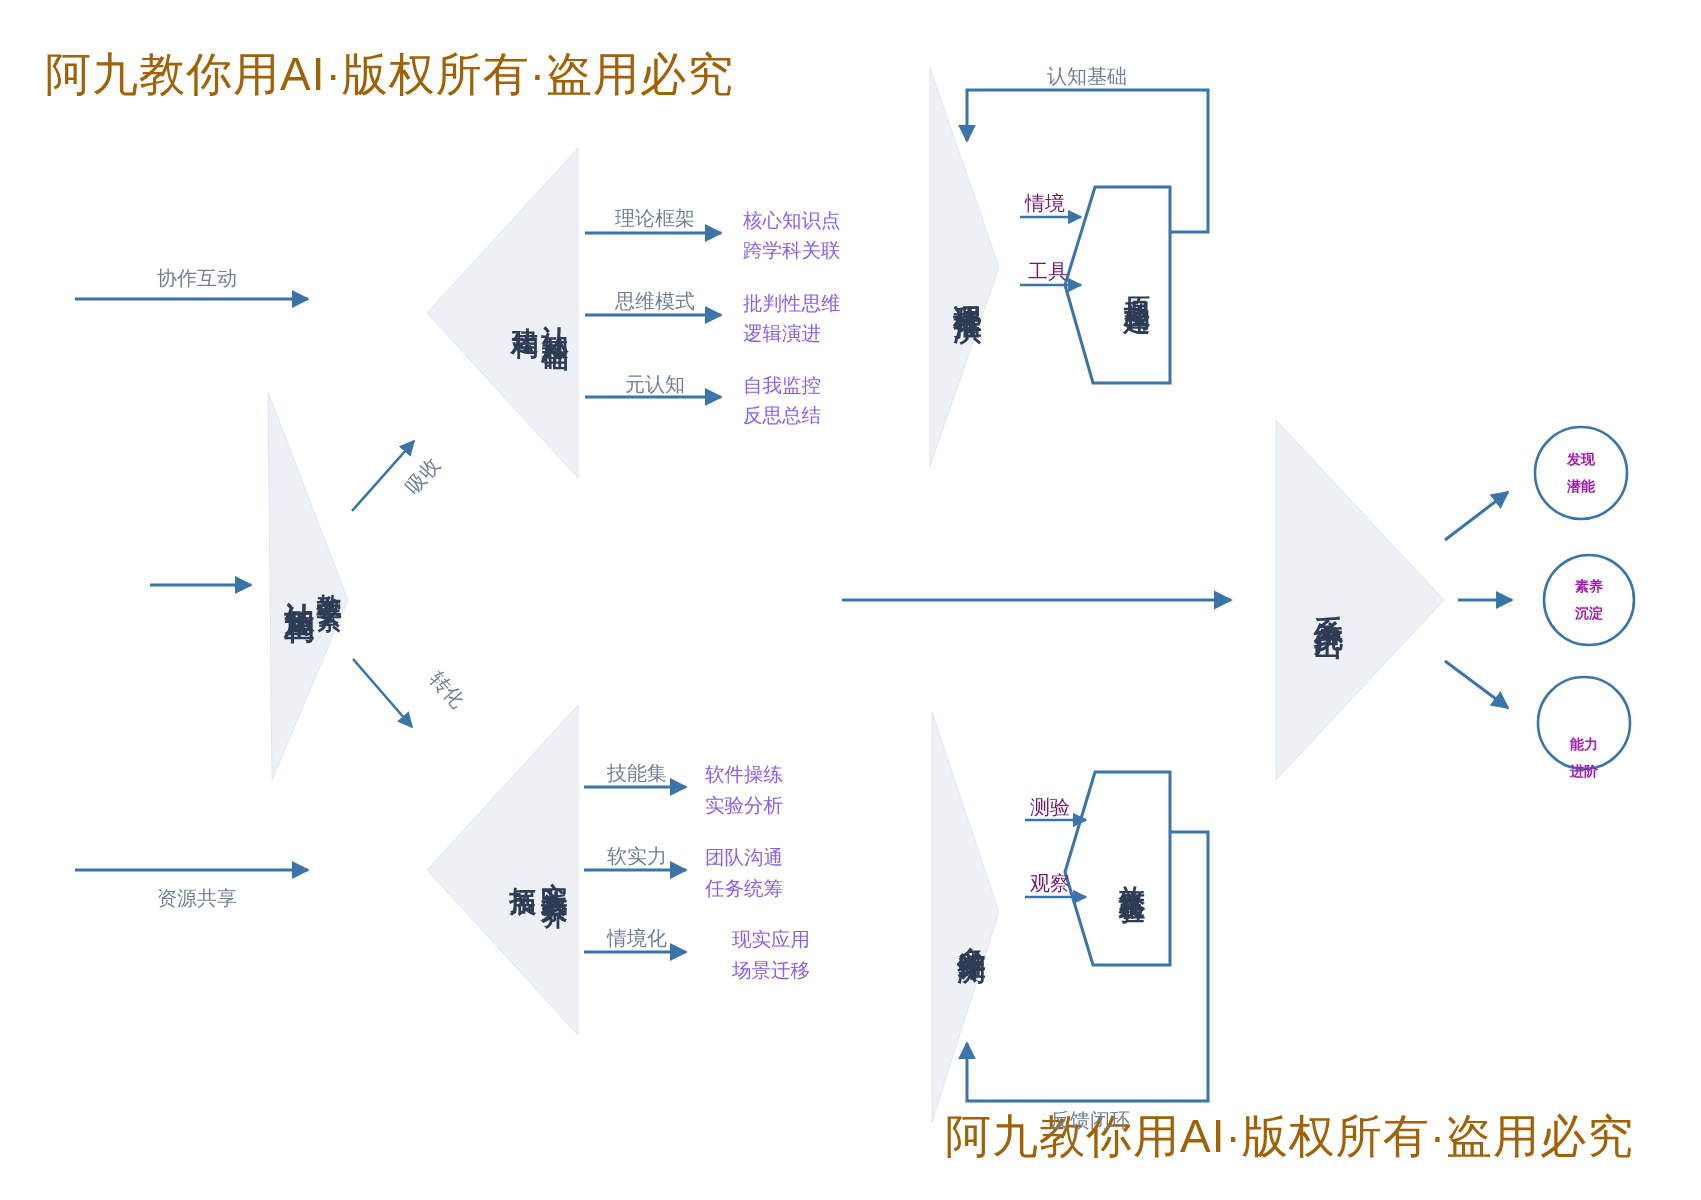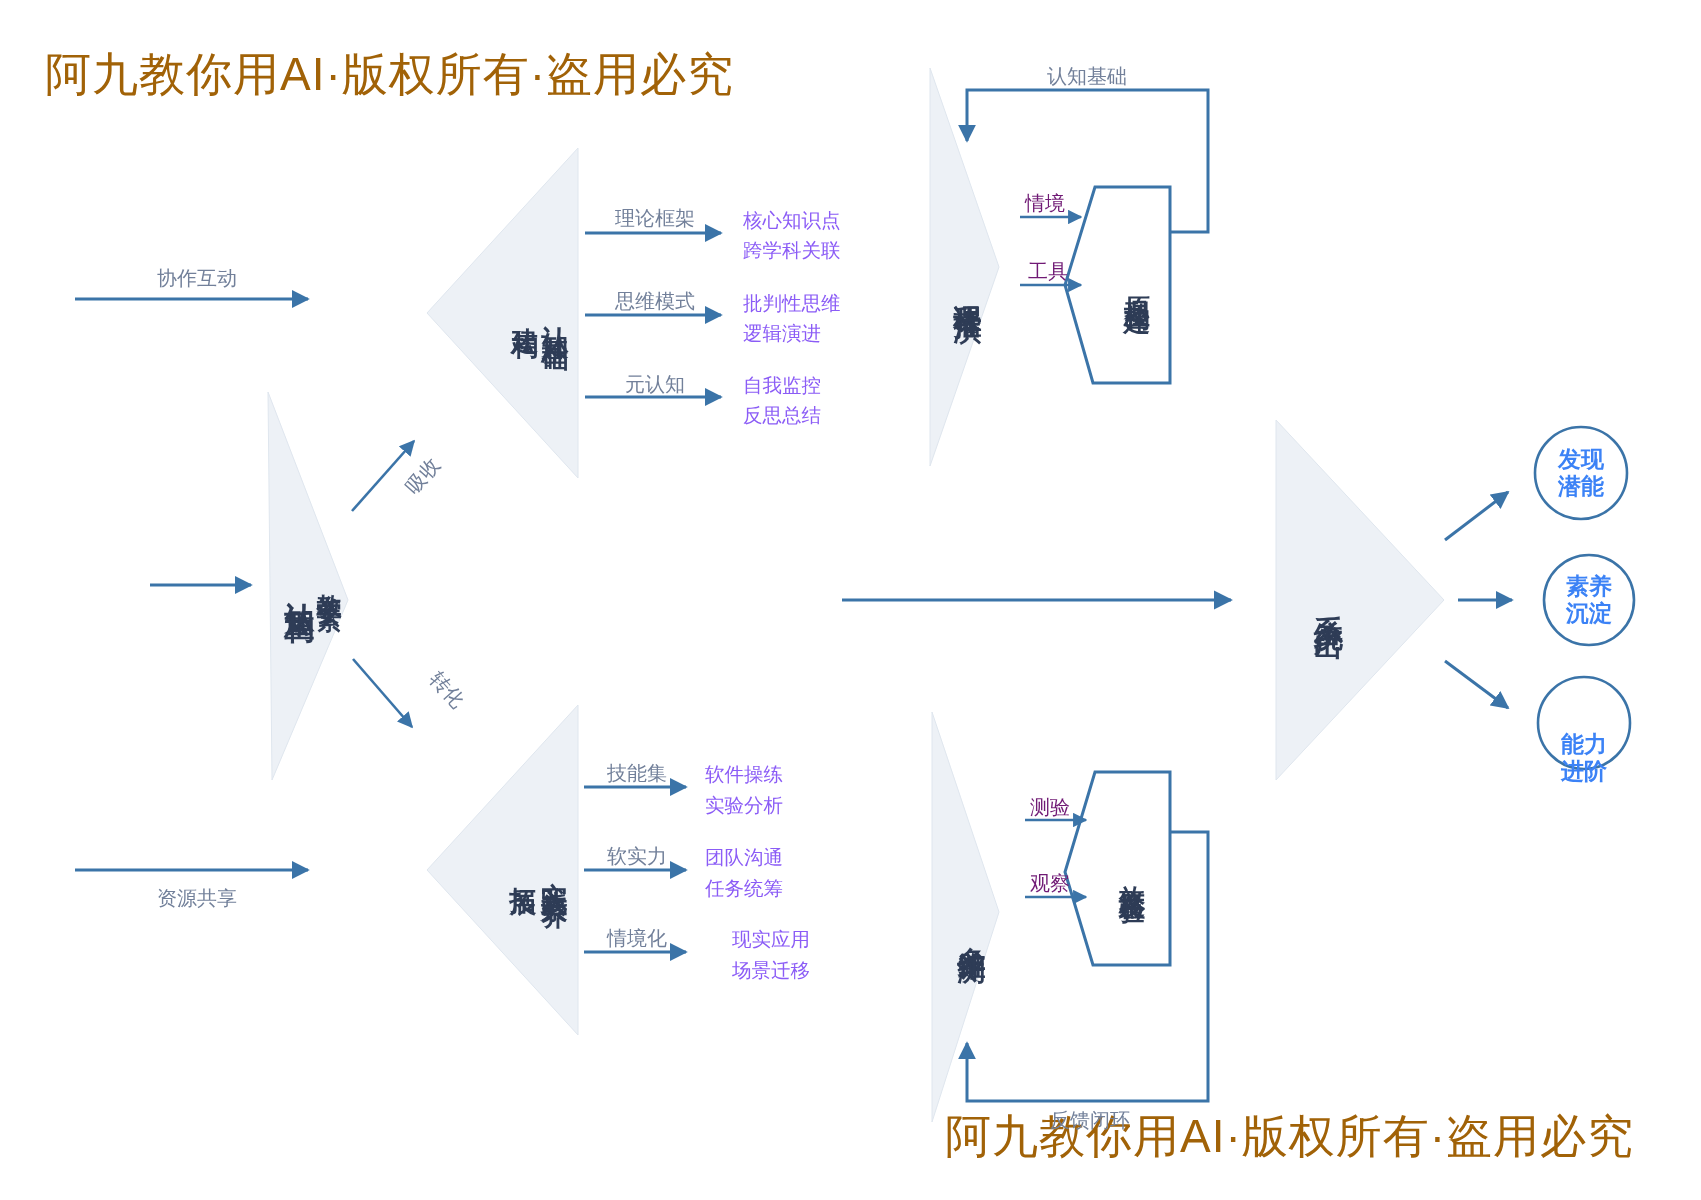--- a/index.html
+++ b/index.html
@@ -9,21 +9,21 @@
   .abs{position:absolute;white-space:nowrap;}
   .ctr{transform:translate(-50%,-50%);}
   .wm{color:#a16207;font-size:46px;letter-spacing:1px;font-weight:400;z-index:1;}
   .lbl{font-size:20px;color:#72809a;z-index:3;}
   .lbl2{font-size:20px;color:#701a75;z-index:3;}
   .rot-up{transform:translate(-50%,-50%) rotate(-48deg);}
   .rot-dn{transform:translate(-50%,-50%) rotate(48deg);}
   .vt{writing-mode:vertical-rl;text-orientation:upright;font-weight:bold;color:#2e3c56;z-index:3;}
   .res{font-size:19.5px;color:#8b5cf6;line-height:30px;z-index:3;}
   .res span{display:block;}
-  .circtxt{font-size:23px;font-weight:bold;color:#3b82f6;line-height:27px;text-align:right;z-index:3;}
+  .circtxt{font-size:14px;font-weight:bold;color:#a21caf;line-height:27px;text-align:right;z-index:3;}
   .circtxt span{display:block;}
   svg{position:absolute;left:0;top:0;z-index:2;}
 </style>
 </head>
 <body>
 
 <div id="canvas">
 
   <svg id="shapes" viewBox="0 0 1701 1200">
     <defs>

